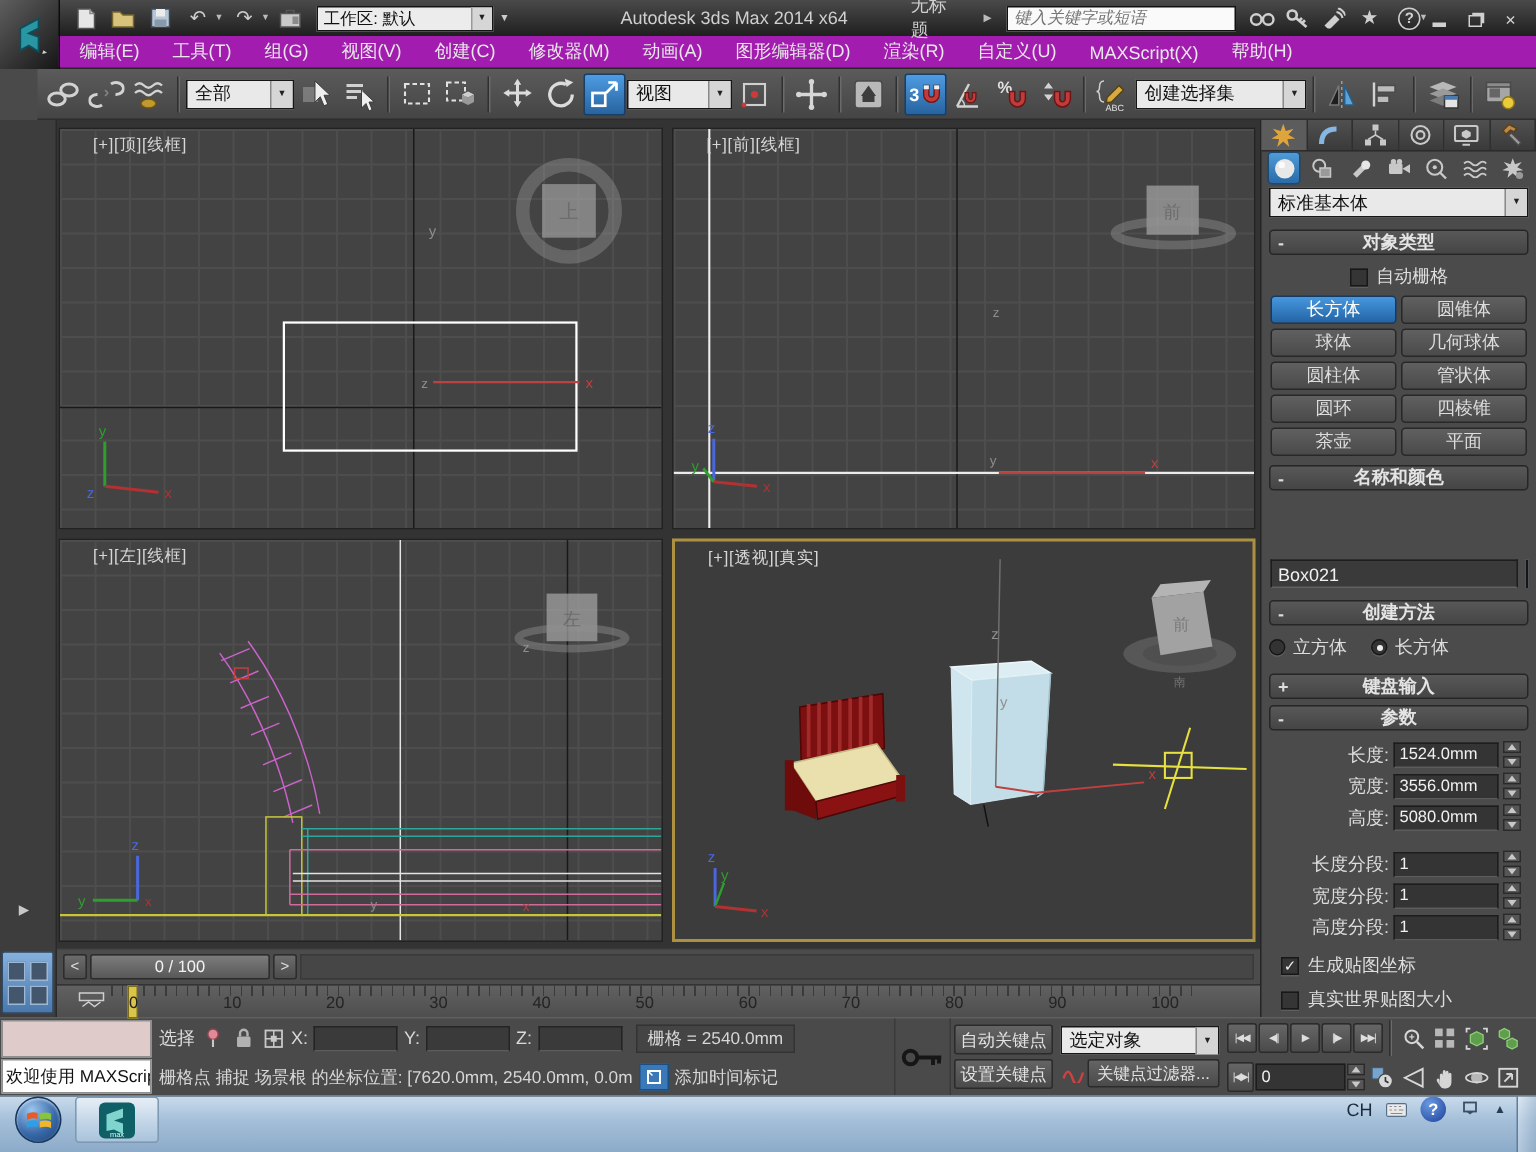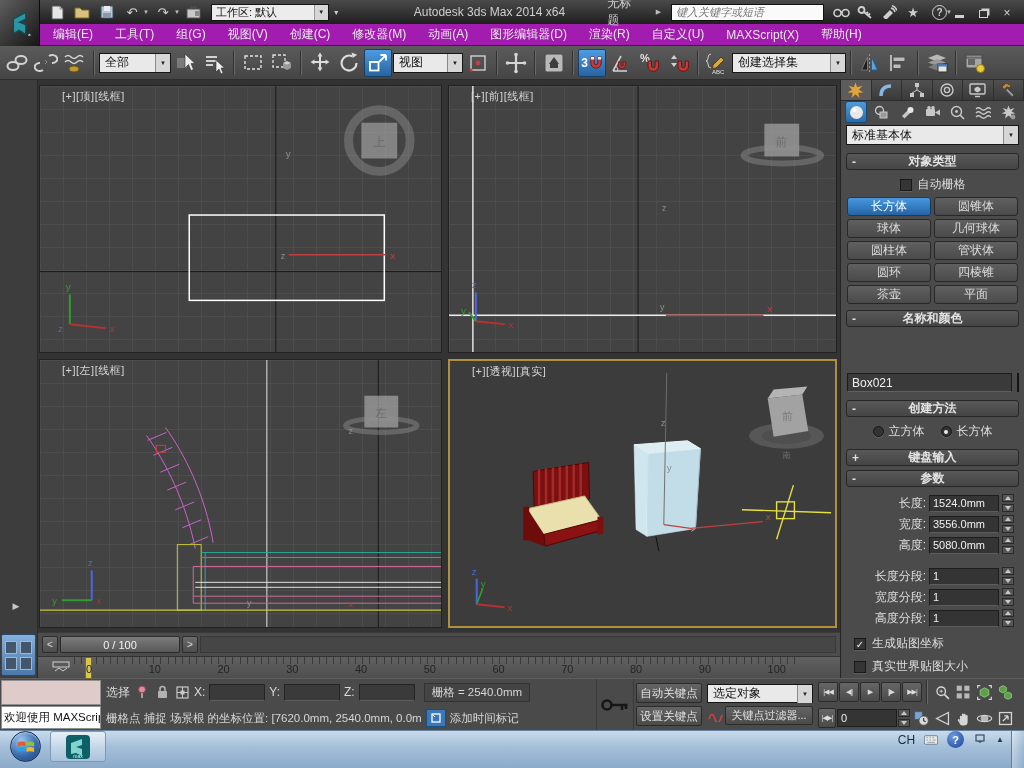--- a/index.html
+++ b/index.html
@@ -26,21 +26,21 @@
   .win-controls { margin-left:auto; display:flex; align-items:center; gap:10px; padding-right:10px; }
   .wc { width:14px; height:12px; display:flex; align-items:flex-end; justify-content:center; color:#d0d0d0; font-size:12px; line-height:10px; }
   .wc-min i { display:block; width:9px; height:3px; background:#d0d0d0; }
   .wc-restore i { display:block; width:9px; height:8px; border:1.5px solid #d0d0d0; box-shadow:2px -2px 0 -0.5px #d0d0d0; }
 
   
   .menubar { height:22px; background:#a21caf; border-bottom:1px solid #282828; display:flex; align-items:center; padding-left:42px; }
   .menu-item { padding:0 11px; font-size:12px; color:#e8e8e8; height:100%; display:flex; align-items:center; }
 
   
-  .toolbar { height:34px; background:linear-gradient(#5b5b5b,#454545); border-bottom:1px solid #2d2d2d; display:flex; align-items:center; padding:0 3px; gap:1px; }
+  .toolbar { height:34px; background:linear-gradient(#5b5b5b,#454545); border-bottom:1px solid #2d2d2d; display:flex; align-items:center; padding:0 3px; gap:1px;margin-left:25px; }
   .tbtn { width:28px; height:28px; display:flex; align-items:center; justify-content:center; border-radius:2px; position:relative; }
   .tbtn.active { background:linear-gradient(#4e9ce2,#27639f); border:1px solid #173f68; }
   .tsep { width:2px; height:24px; border-left:1px solid #303030; border-right:1px solid #6a6a6a; margin:0 3px; }
   .combo { height:20px; background:#e9e9e9; border:1px solid #161616; display:flex; align-items:center; font-size:12px; color:#111; padding-left:5px; }
   .combo .cb-arrow { margin-left:auto; width:15px; height:18px; background:#d6d6d6; border-left:1px solid #8a8a8a; display:flex; align-items:center; justify-content:center; font-size:6px; color:#222; }
   .snap-num { color:#fff; font-size:12px; font-weight:bold; margin-right:1px; }
 
   
   .main { display:flex; height:598px; }
   .left-strip { width:38px; background:#3d3d3d; border-right:1px solid #2a2a2a; position:relative; }
@@ -86,21 +86,21 @@
   .ro-head .pm { position:absolute; left:5px; font-weight:bold; font-size:12px; color:#ddd; }
   .ro-body { padding:4px 1px 2px; }
   .autogrid-row { display:flex; align-items:center; justify-content:center; gap:6px; padding:2px 0 4px; color:#ddd; font-size:12px; }
   .checkbox { width:12px; height:12px; background:#353535; border:1px solid #181818; box-shadow:0 1px 0 #5e5e5e; color:#f0f0f0; font-size:10px; font-weight:bold; line-height:11px; text-align:center; }
   .obj-grid { display:grid; grid-template-columns:1fr 1fr; gap:3px; }
   .obj-btn { height:19px; background:linear-gradient(#606060,#4a4a4a); border:1px solid #282828; border-radius:3px; color:#ddd; font-size:12px; display:flex; align-items:center; justify-content:center; }
   .obj-btn.active { background:linear-gradient(#4797e0,#2464a4); border-color:#143c63; color:#fff; }
   .name-row { display:flex; align-items:center; gap:5px; padding:4px 1px;margin-top:42px; }
   .name-input { flex:1; height:19px; background:#3a3a3a; border:1px solid #1d1d1d; border-bottom-color:#606060; color:#f0f0f0; font-size:12px; padding:0 4px; font-family:inherit; }
   .swatch { width:20px; height:19px; border:1px solid #151515; }
-  .radio-row { display:flex; justify-content:center; gap:16px; padding:6px 0 5px; }
+  .radio-row { display:flex; gap:16px; padding:6px 0 5px; }
   .radio { display:flex; align-items:center; gap:5px; color:#ddd; font-size:12px; }
   .radio-dot { width:11px; height:11px; border-radius:50%; background:#333; border:1px solid #161616; box-shadow:0 1px 0 #5e5e5e; position:relative; }
   .radio-dot.on::after { content:""; position:absolute; inset:2.5px; border-radius:50%; background:#ececec; }
   .param-row { display:flex; align-items:center; justify-content:flex-end; gap:3px; margin:3px 4px 3px 0; }
   .param-row.gap-top { margin-top:13px; }
   .p-label { color:#ddd; font-size:12px; }
   .p-field { width:70px; height:17px; background:#343434; border:1px solid #1d1d1d; border-bottom-color:#5c5c5c; color:#f0f0f0; font-size:11px; padding:0 3px; display:flex; align-items:center; }
   .spin { width:12px; height:18px; display:flex; flex-direction:column; gap:2px; }
   .spin i { flex:1; background:#565656; border:1px solid #2a2a2a; position:relative; }
   .spin i::after { content:""; position:absolute; left:2px; border-left:3px solid transparent; border-right:3px solid transparent; }

